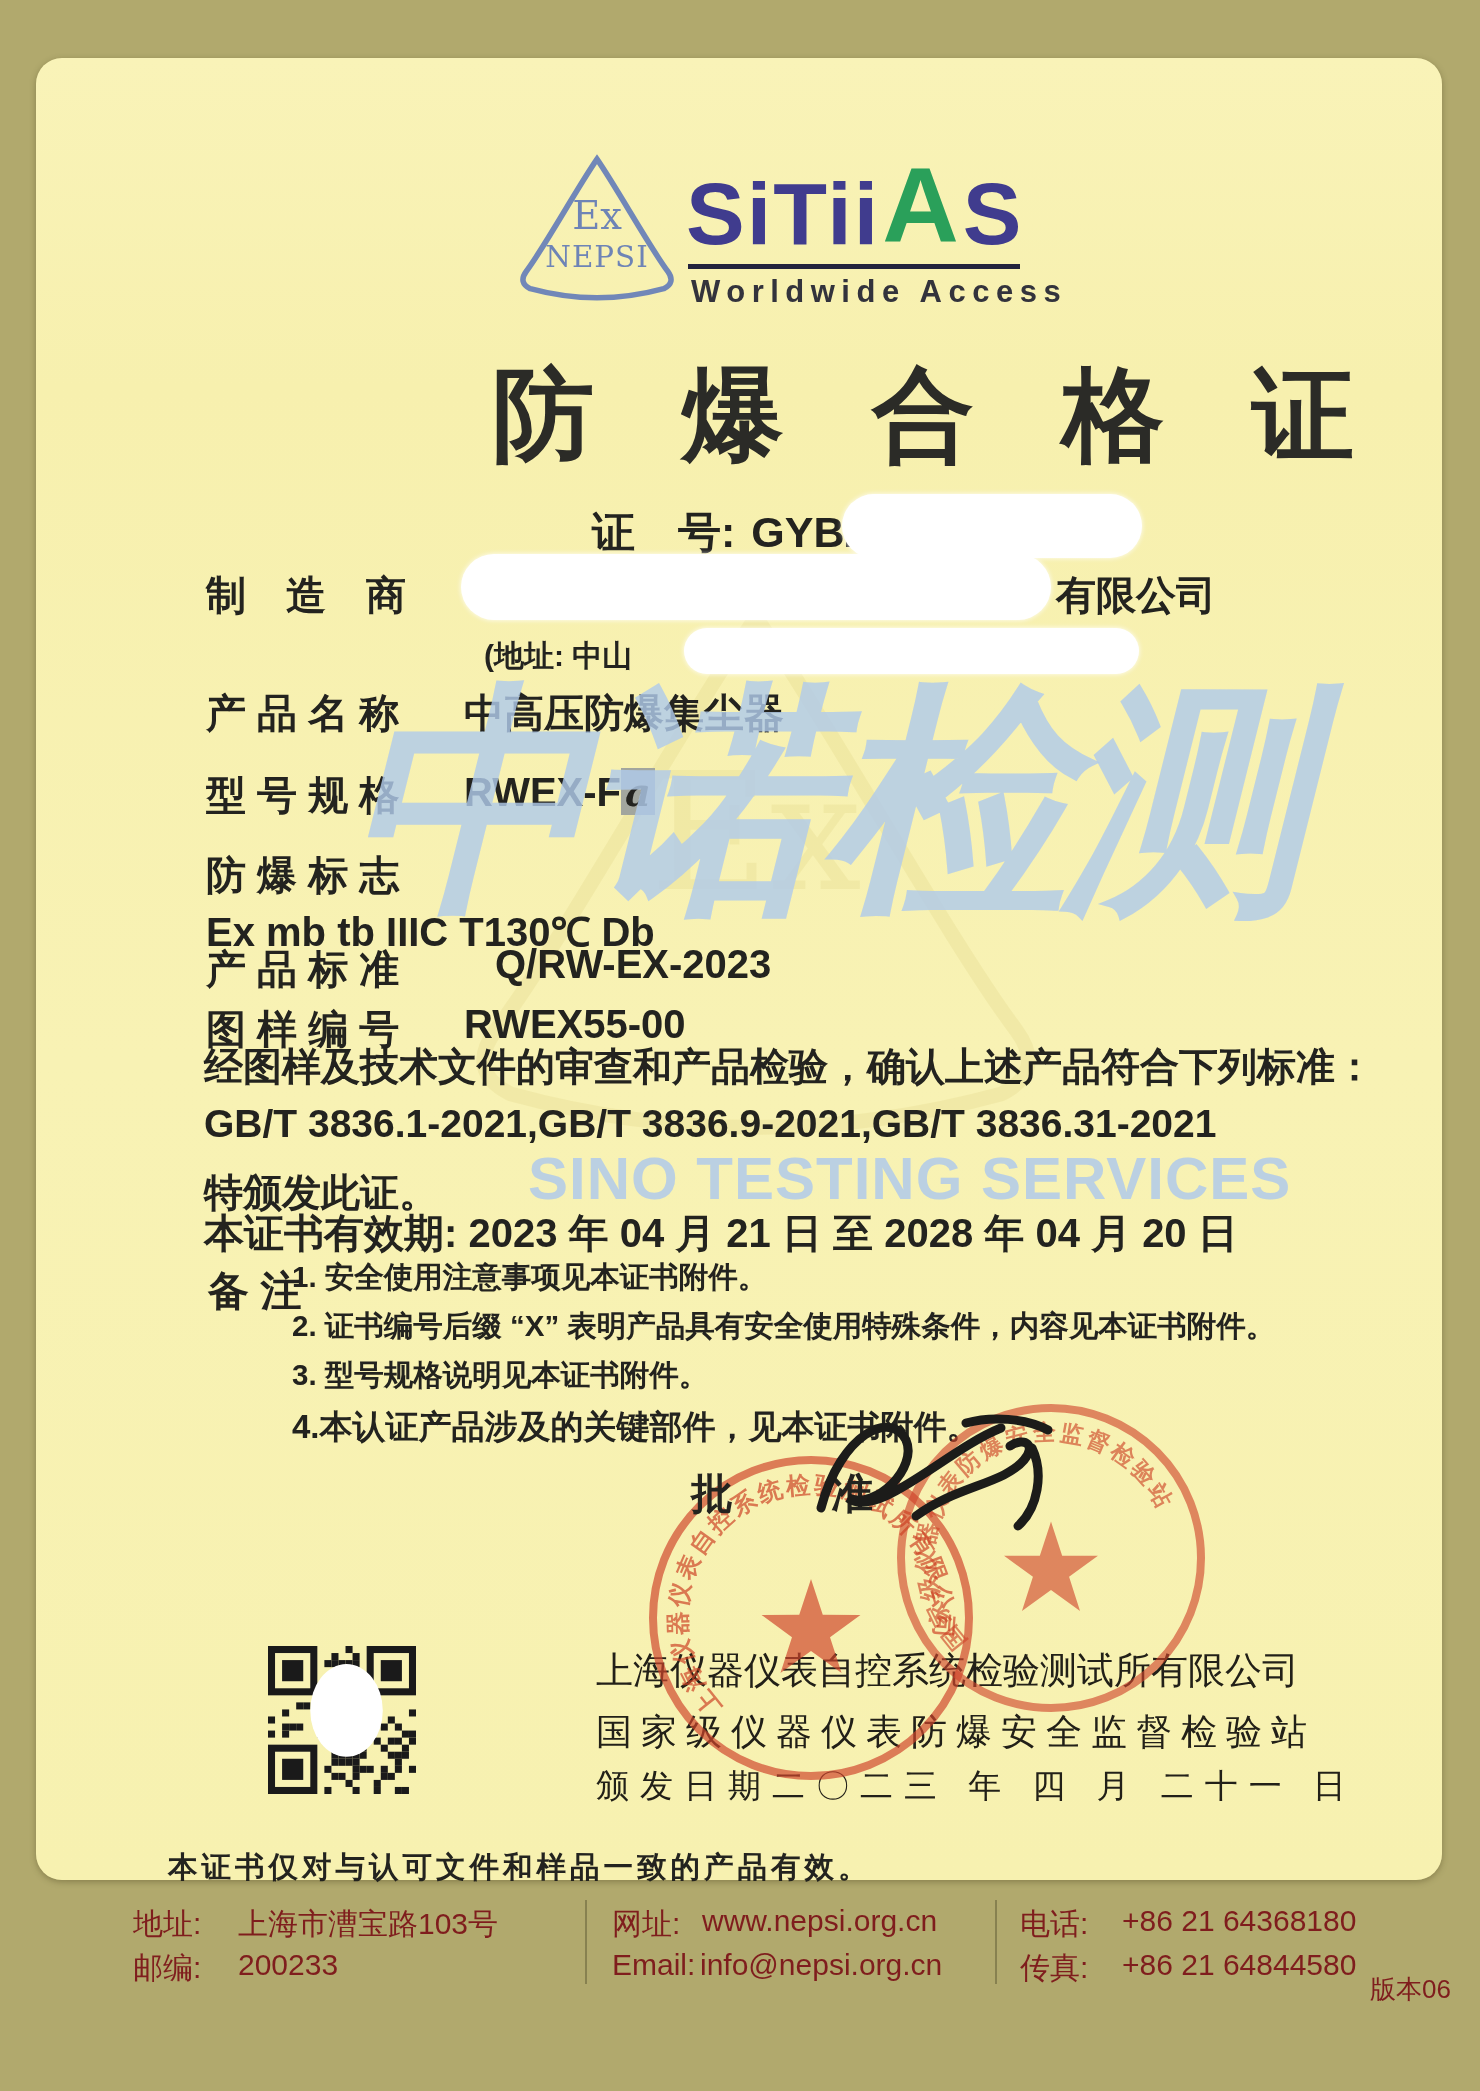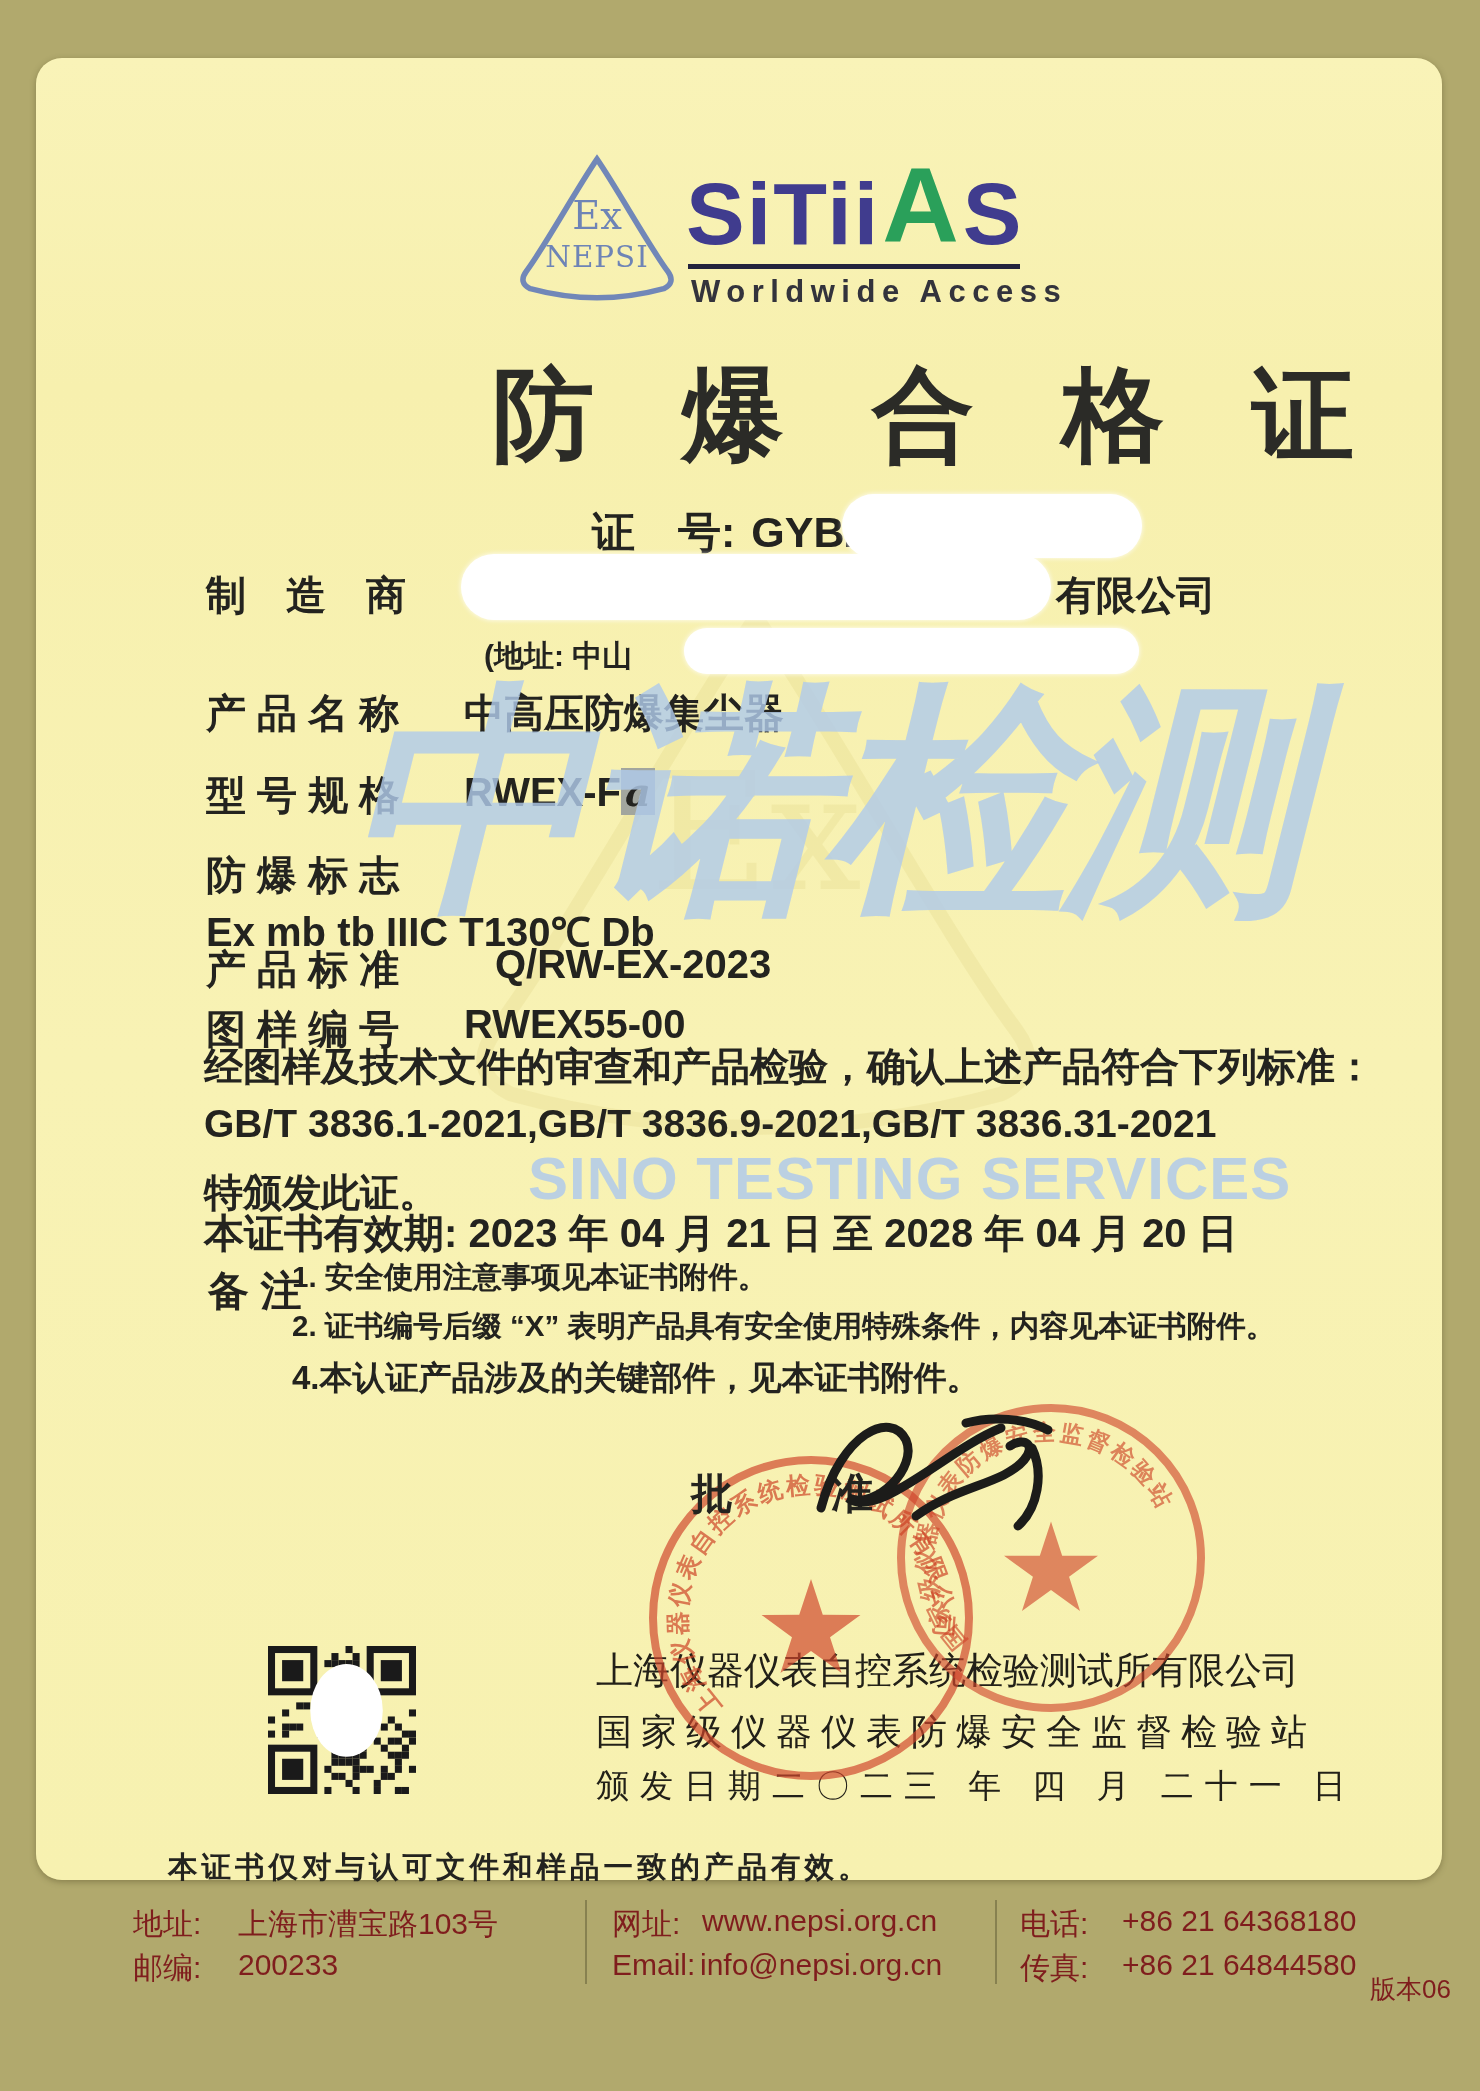--- a/index.html
+++ b/index.html
@@ -130,20 +130,21 @@
     <div class="abs stline" style="left:168px;top:1108px;">特颁发此证。</div>
     <div class="abs validity" style="left:168px;top:1148px;">本证书有效期: 2023 年 04 月 21 日 至 2028 年 04 月 20 日</div>
 
     <div class="abs wm-cn" style="left:310px;top:620px;text-align:center;">中诺检测</div>
     <div class="abs wm-en" style="left:492px;top:1086px;">SINO TESTING SERVICES</div>
 
     <div class="abs rem-label" style="left:172px;top:1206px;">备 注</div>
     <div class="abs rem-items" style="left:256px;top:1200px;">
       <div class="rem-item">1. 安全使用注意事项见本证书附件。</div>
       <div class="rem-item">2. 证书编号后缀 “X” 表明产品具有安全使用特殊条件，内容见本证书附件。</div>
+      <div class="rem-item">3. 型号规格说明见本证书附件。</div>
       <div class="rem-item big">4.本认证产品涉及的关键部件，见本证书附件。</div>
     </div>
 
     <div class="abs org1" style="left:560px;top:1588px;">上海仪器仪表自控系统检验测试所有限公司</div>
     <div class="abs org2" style="left:560px;top:1650px;">国家级仪器仪表防爆安全监督检验站</div>
     <div class="abs dateline" style="left:560px;top:1706px;">颁发日期二〇二三 年 四 月 二十一 日</div>
 
     <svg class="abs" style="left:535px;top:1345px;" width="710" height="390" viewBox="0 0 710 390">
       <g opacity="0.62">
         <circle cx="480" cy="155" r="150" fill="none" stroke="#d0452c" stroke-width="8"></circle>

